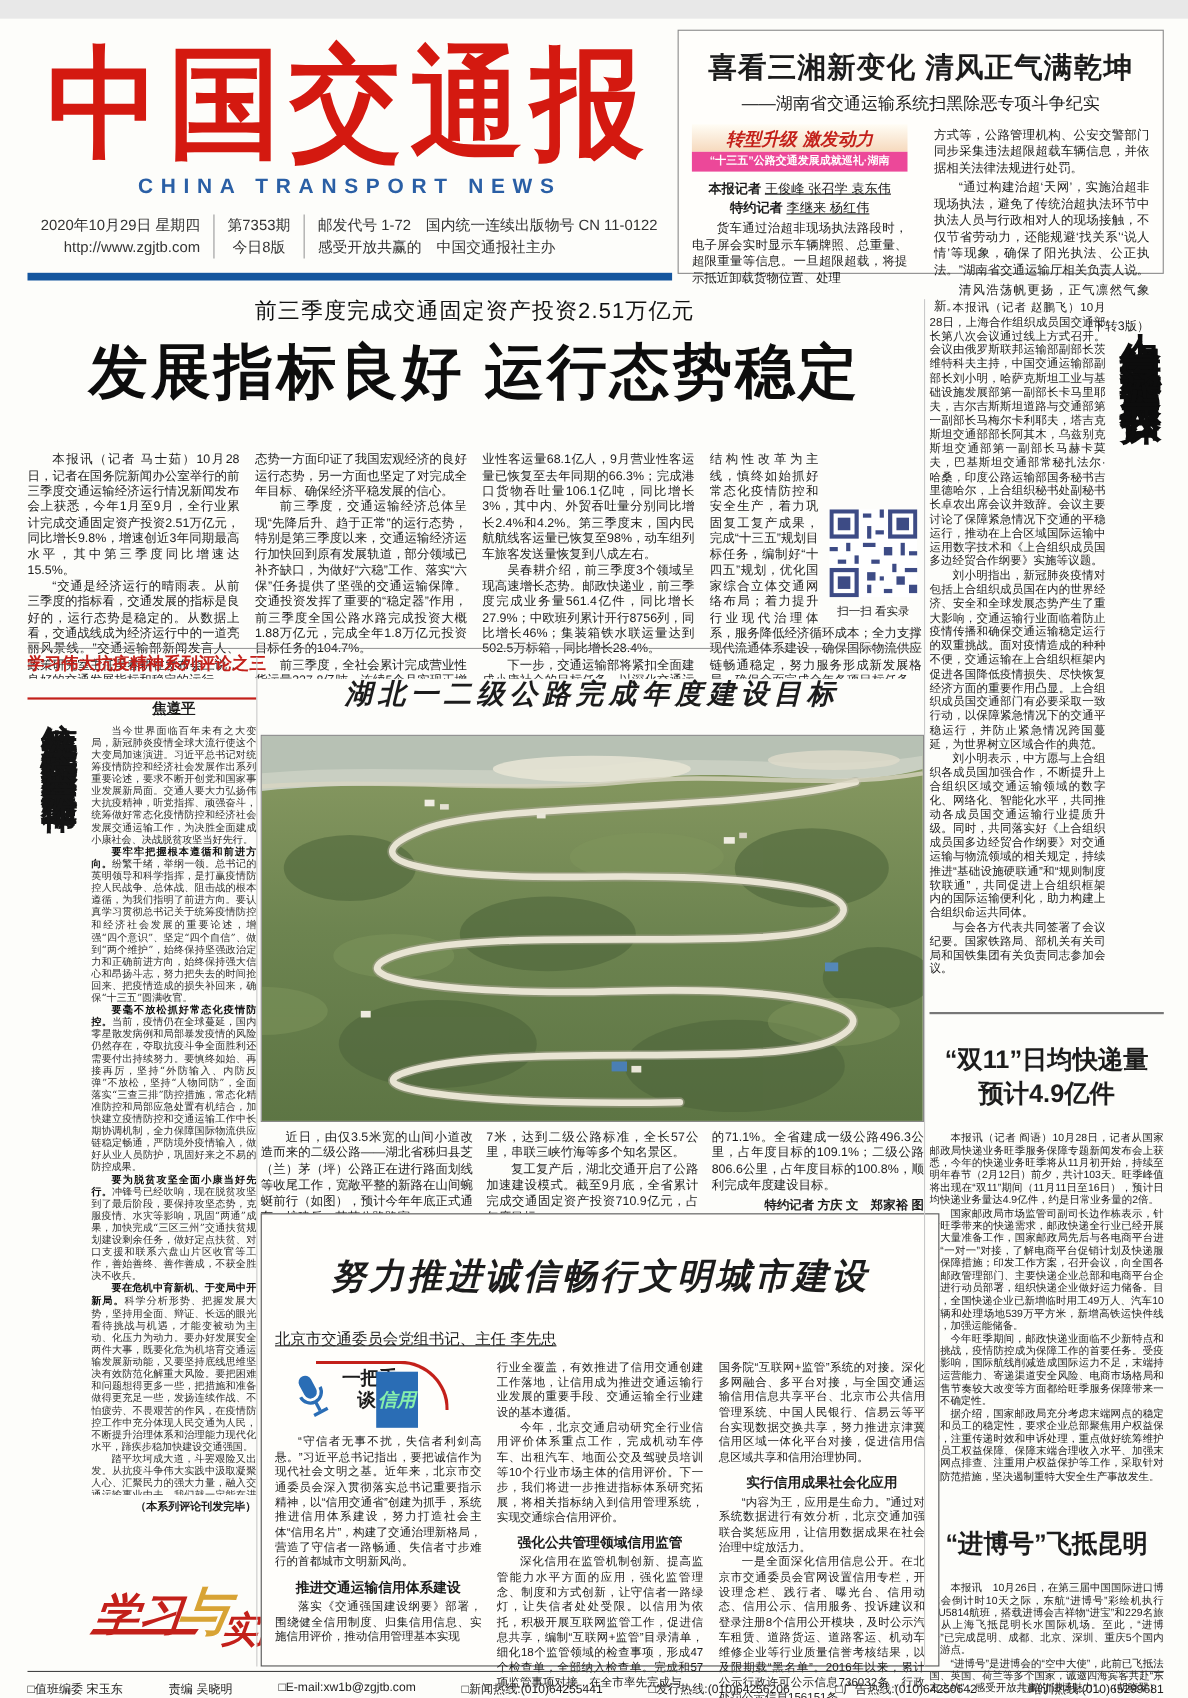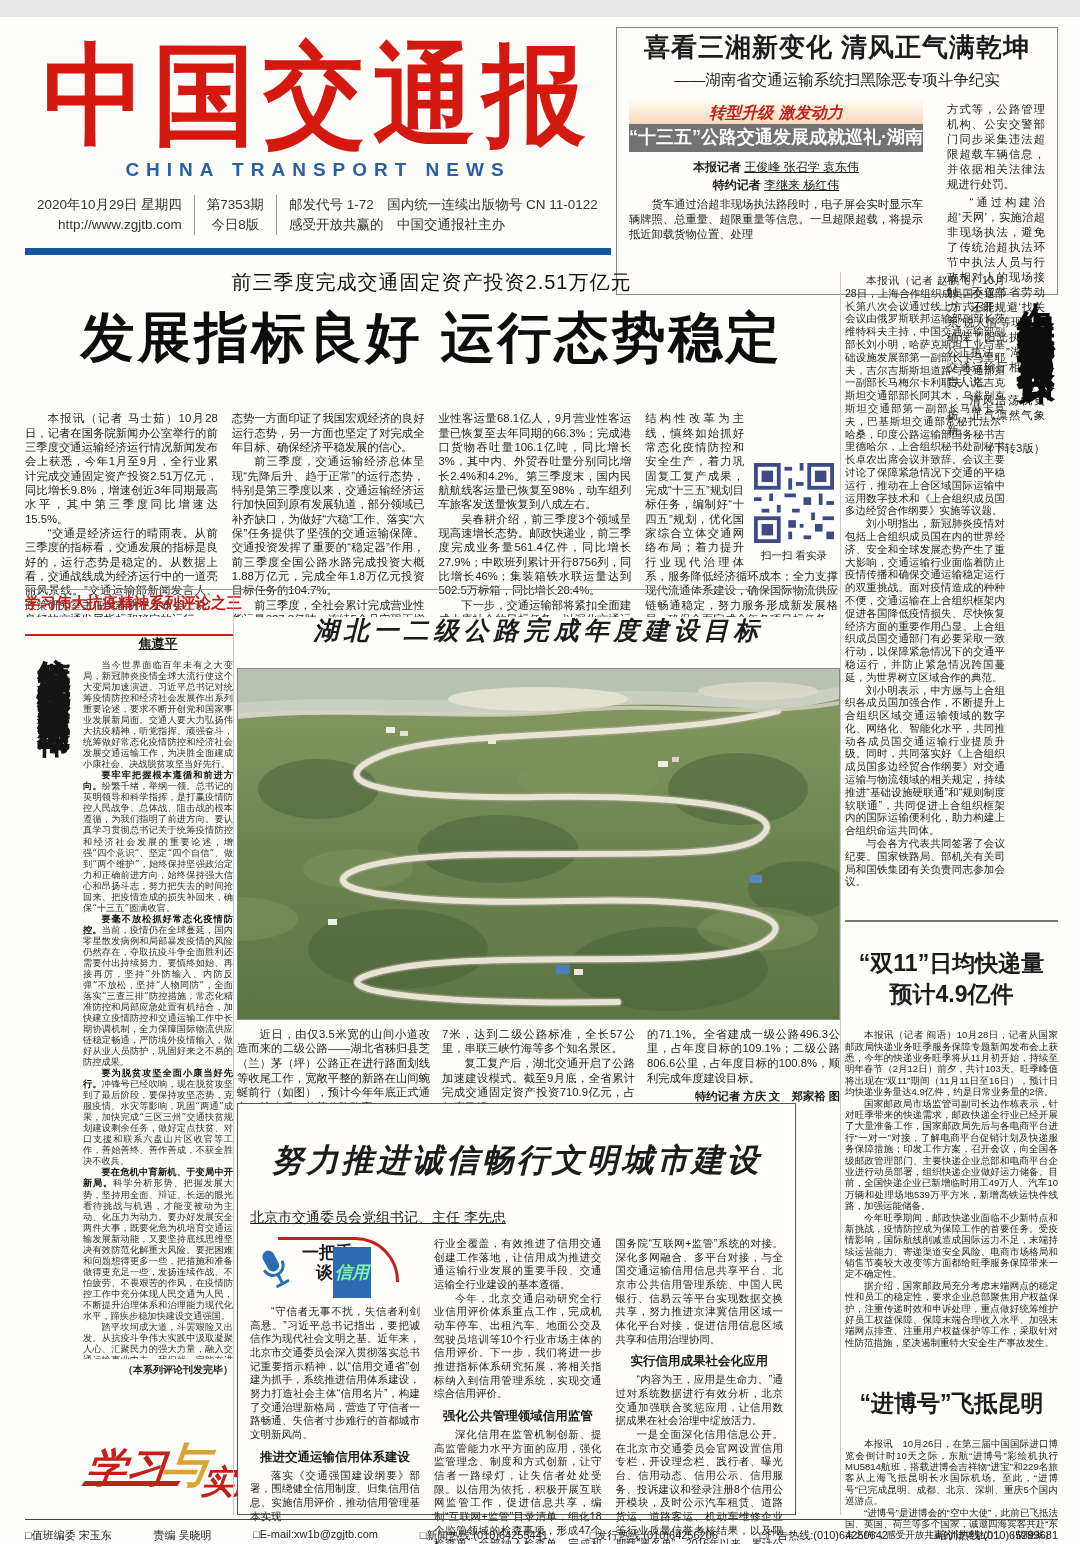--- a/index.html
+++ b/index.html
@@ -17,30 +17,30 @@
            font-size:102px;line-height:1.25;letter-spacing:8px;text-align:center;
            transform:scaleY(1.08);white-space:nowrap;}
   .logo-en{color:#2a5fa5;font-size:19px;font-weight:bold;letter-spacing:7px;text-align:center;margin-top:0px;}
   .dateline{display:flex;margin-top:14px;font-size:13.5px;color:#333;align-items:center;}
   .dl-g{padding:0 12px;line-height:1.5;}
   .dl-g1{text-align:right;}
   .dl-g2{border-left:1px solid #999;border-right:1px solid #999;text-align:center;}
   .blue-rule{left:25px;top:231px;width:586px;height:7px;background:#15569e;}
 
   
-  .topright{left:616px;top:10px;width:442px;height:268px;border:1px solid #8a8a8a;
-            padding:0 12px;box-sizing:border-box;background:#fffefb;}
+  .topright{left:616px;top:10px;width:442px;height:222px;border:1px solid #8a8a8a;
+            padding:14px 12px;box-sizing:border-box;background:#fffefb;}
   .tr-h1{font-size:26px;font-weight:800;text-align:center;letter-spacing:1px;margin:2px 0 0;}
   .tr-h2{font-size:15.5px;text-align:center;margin-top:5px;color:#222;}
   .tr-cols{display:flex;gap:24px;margin-top:8px;}
   .tr-col{flex:1;font-size:11.3px;line-height:1.33;}
   .banner{text-align:center;}
   .banner-l1{background:linear-gradient(#fffdf5,#f6d9bd);color:#c3201a;font-weight:900;
              font-style:italic;font-family:"DejaVu Serif",serif;font-size:16px;padding:3px 0 1px;}
-  .banner-l2{background:#737373;color:#fff;font-size:18px;font-weight:bold;padding:2px 0;white-space:nowrap;}
+  .banner-l2{background:#ec4899;color:#fff;font-size:10px;font-weight:bold;padding:2px 0;white-space:nowrap;}
   .tr-bylines{text-align:center;font-size:12px;margin-top:6px;line-height:1.5;}
   .tr-col p{margin-top:3px;}
   .turn-right{text-align:right;}
 
   
   .main-art{left:25px;top:252px;width:813px;}
   .kicker{font-size:20px;text-align:center;letter-spacing:1px;color:#111;}
   .main-headline{font-size:54px;font-weight:900;text-align:center;letter-spacing:3px;
                  margin-top:6px;color:#0d0d0d;white-space:nowrap;}
   .main-cols{display:flex;gap:14px;margin-top:16px;height:206px;overflow:hidden;}
@@ -92,21 +92,21 @@
   
   .photo-story{left:237px;top:576px;width:603px;}
   .photo-h{font-size:25px;font-weight:700;font-style:italic;font-family:"DejaVu Serif",serif;
            text-align:center;letter-spacing:5px;white-space:nowrap;}
   .photo-frame{margin-top:4px;width:603px;height:352px;border:1px solid #888;box-sizing:border-box;overflow:hidden;}
   .photo-cap{display:flex;gap:12px;margin-top:7px;height:92px;overflow:hidden;}
   .cap-col{flex:1;font-size:11.3px;line-height:1.3;}
   .cap-credit{text-align:right;margin-top:4px;font-weight:bold;}
 
   
-  .credit-box{left:237px;top:1086px;width:559px;height:412px;border:1.5px solid #555;
+  .credit-box{left:237px;top:1086px;width:617px;height:412px;border:1.5px solid #555;
               padding:8px 12px;box-sizing:border-box;background:#fffefb;}
   .credit-h{font-size:32px;font-weight:700;font-style:italic;font-family:"DejaVu Serif",serif;
             text-align:center;letter-spacing:3px;white-space:nowrap;}
   .credit-byline{text-align:left;font-size:14px;margin-top:6px;text-decoration:underline;}
   .credit-cols{display:flex;gap:14px;margin-top:10px;height:316px;overflow:hidden;}
   .credit-col{flex:1;font-size:10.5px;line-height:1.3;}
   .credit-sub{text-align:center;font-weight:800;font-size:12.5px;margin:7px 0 4px;}
   .yibashou{position:relative;width:170px;height:60px;margin:2px auto 6px;}
   .ybs-arc{position:absolute;top:-2px;left:28px;width:118px;height:42px;
            border:3px solid #c3201a;border-bottom:none;border-left:none;border-radius:0 44px 0 0;}

